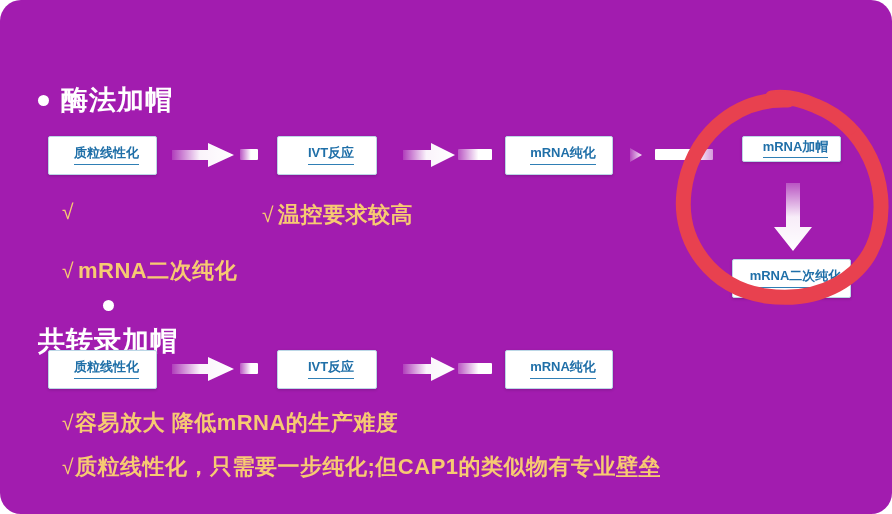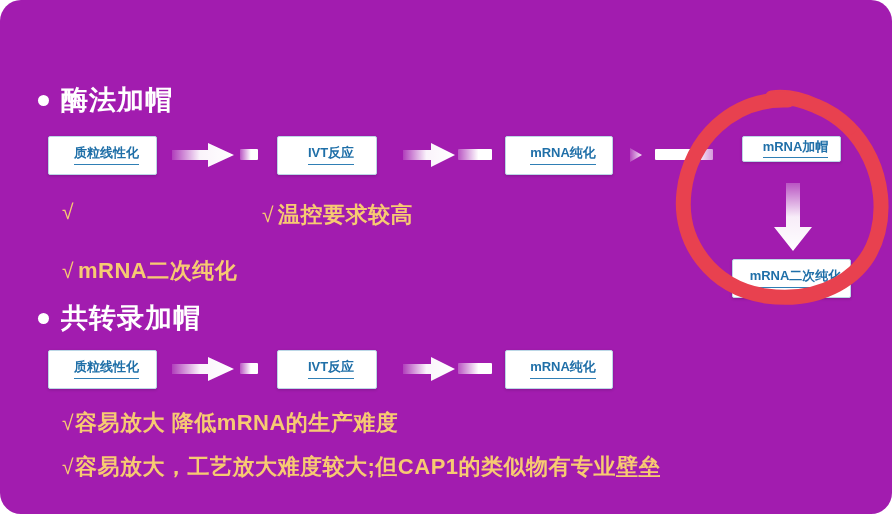--- a/index.html
+++ b/index.html
@@ -205,21 +205,21 @@
   </div>
   <div class="note" style="left:262px; top:200px;">
     <span class="tick">√</span>
     <span>温控要求较高</span>
   </div>
   <div class="note" style="left:62px; top:256px;">
     <span class="tick">√</span>
     <span>mRNA二次纯化</span>
   </div>
 
-  <div class="heading" style="left:38px; top:300px;">
+  <div class="heading" style="left:38px; top:300px;flex-direction:column;">
     <span class="bullet"></span>
     <span>共转录加帽</span>
   </div>
 
   <div class="pbox" style="left:48px; top:350px; width:109px; height:39px;">
     <span class="inner">质粒线性化</span>
   </div>
 
   <div class="arrow-right" style="left:172px; top:356px; width:62px;">
     <svg width="62" height="26" viewBox="0 0 62 26">
@@ -256,16 +256,16 @@
   <div class="pbox" style="left:505px; top:350px; width:108px; height:39px;">
     <span class="inner">mRNA纯化</span>
   </div>
 
   <div class="note tight" style="left:62px; top:408px;">
     <span class="tick">√</span>
     <span>容易放大 降低mRNA的生产难度</span>
   </div>
   <div class="note tight" style="left:62px; top:452px;">
     <span class="tick">√</span>
-    <span>容易放大，工艺放大难度较大;但CAP1的类似物有专业壁垒</span>
+    <span>质粒线性化，只需要一步纯化;但CAP1的类似物有专业壁垒</span>
   </div>
 
 </div>
 
 </body></html>

